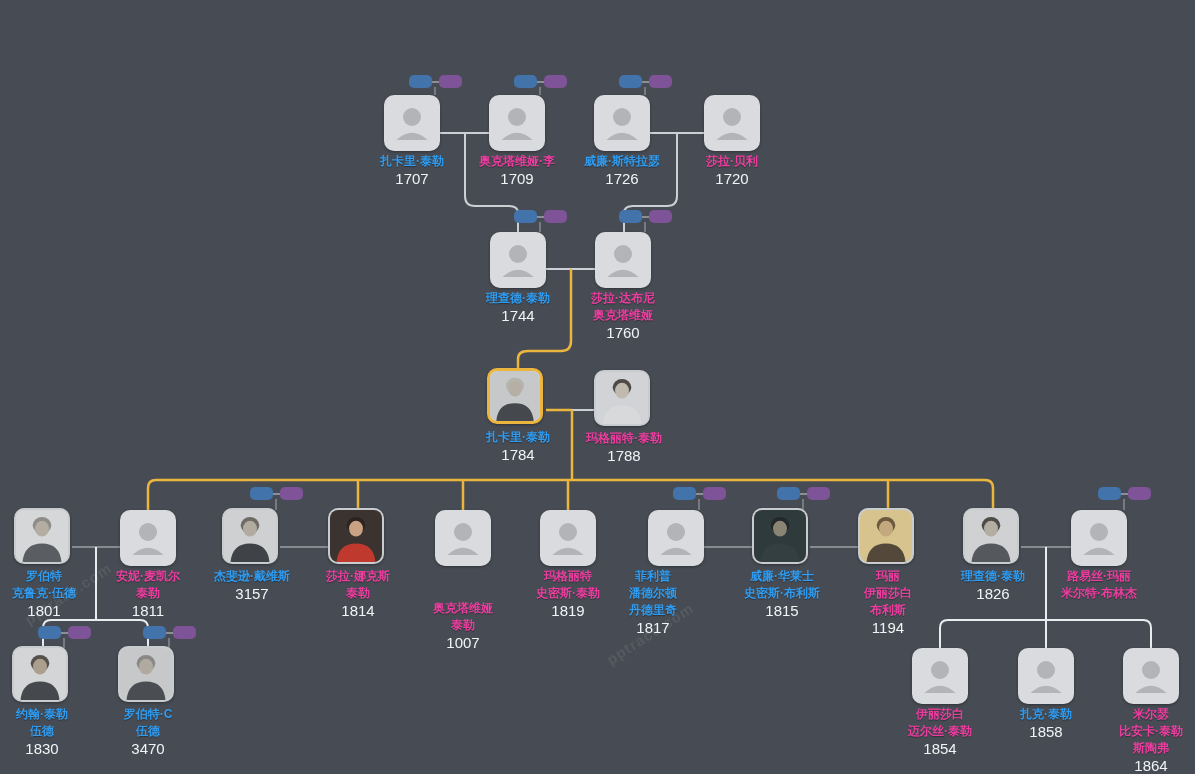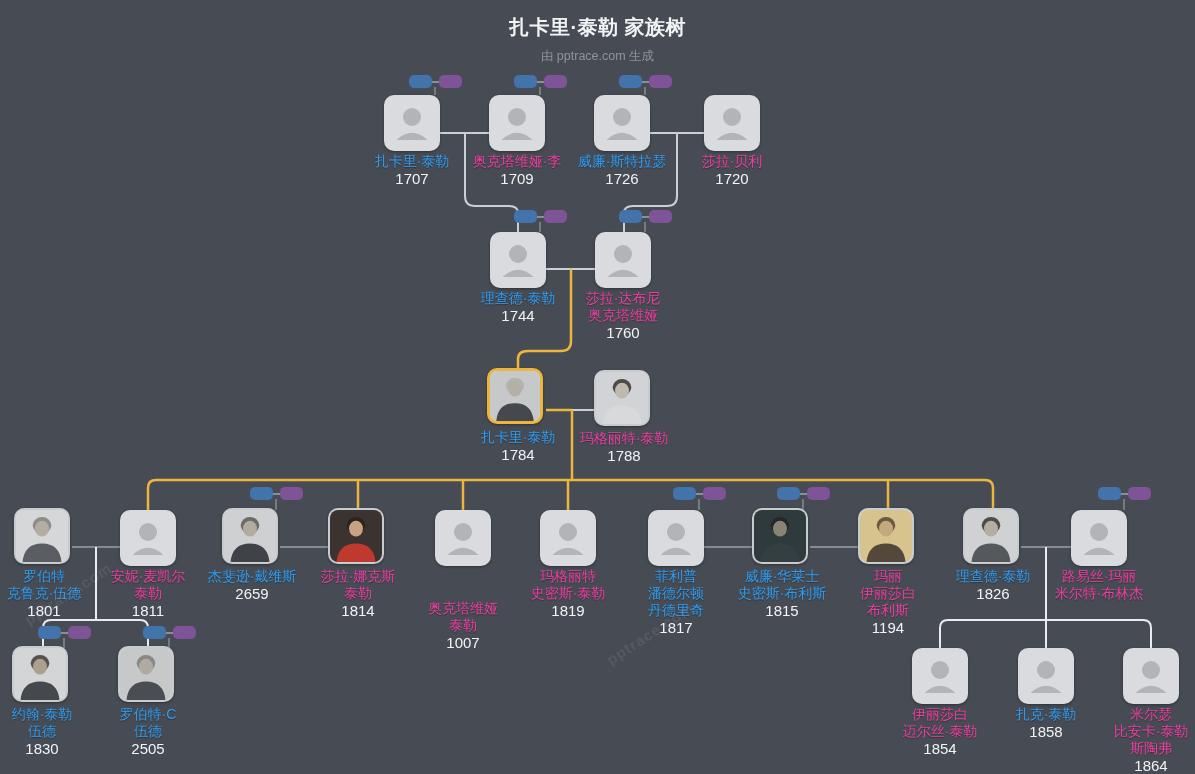--- a/index.html
+++ b/index.html
@@ -38,21 +38,21 @@
     box-sizing:border-box;cursor:pointer;
   }
   .node svg{display:block;width:100%;height:100%;border-radius:8px;}
   .node.portrait{border:2px solid var(--node-frame,#c9cccf);}
   .node.highlighted{border:3px solid var(--highlight,#ecb53e);}
   .label{
     position:absolute;width:150px;text-align:center;pointer-events:none;
     line-height:17px;
   }
   .label .nm{
-    display:block;font-size:14px;font-weight:normal;
+    display:block;font-size:12px;font-weight:bold;
     text-shadow:0 1px 1px rgba(0,0,0,.35);
   }
   .label.male .nm{color:var(--male,#2f9cf1);}
   .label.female .nm{color:var(--female,#ee3da0);}
   .label .yr{
     display:block;font-size:15px;font-weight:500;line-height:18px;
     color:var(--year,#f1f3f5);margin-top:0px;
   }
   .pill-pair{
     position:absolute;width:53px;height:13px;cursor:pointer;
@@ -70,24 +70,20 @@
     position:absolute;font-size:15px;font-weight:bold;letter-spacing:1px;
     color:rgba(255,255,255,0.08);transform:rotate(-33deg);
     pointer-events:none;white-space:nowrap;
   }
 </style>
 </head>
 <body>
 
 <div id="canvas">
 
-  <div class="header">
-    <div class="title">扎卡里·泰勒 家族树</div>
-    <div class="subtitle">由 pptrace.com 生成</div>
-  </div>
 
   <svg id="links" width="1195" height="774">
 
     <path class="lk-light" d="M440 133 H489"></path>
     <path class="lk-light" d="M650 133 H704"></path>
 
     <path class="lk-light" d="M465 133 V196 Q465 206 475 206 H509 Q518 206 518 213 V232"></path>
     <path class="lk-light" d="M677 133 V196 Q677 206 667 206 H633 Q624 206 624 213 V232"></path>
 
     <path class="lk-light" d="M546 269 H595"></path>
@@ -263,21 +259,21 @@
       <div class="node portrait" style="left: 222px; top: 508px; height: 56px; width: 56px;">
         <svg viewBox="0 0 56 56">
           <rect x="0" y="0" width="56" height="56" fill="#cfd0d2"></rect>
           <path d="M7 56 Q9 36 28 36 Q47 36 49 56 Z" fill="#3f4247"></path>
           <ellipse cx="28" cy="16.5" rx="10" ry="9" fill="#6e6a64"></ellipse>
           <ellipse cx="28" cy="20" rx="7.5" ry="8.5" fill="#b2aba0"></ellipse>
         </svg>
       </div>
       <div class="label male" style="left: 177px; top: 568px;">
         <span class="nm">杰斐逊·戴维斯</span>
-        <span class="yr">2659</span>
+        <span class="yr">3157</span>
       </div>
       <div class="pill-pair" style="left: 250px; top: 487px;">
         <div class="pill blue"></div>
         <div class="pill purple"></div>
       </div>
       <div class="node portrait" style="left: 328px; top: 508px; height: 56px; width: 56px;">
         <svg viewBox="0 0 56 56">
           <rect x="0" y="0" width="56" height="56" fill="#3a3330"></rect>
           <path d="M7 56 Q9 36 28 36 Q47 36 49 56 Z" fill="#c0392f"></path>
           <ellipse cx="28" cy="16.5" rx="10" ry="9" fill="#2b2420"></ellipse>
@@ -310,21 +306,21 @@
         <span class="nm">玛格丽特</span>
         <span class="nm">史密斯·泰勒</span>
         <span class="yr">1819</span>
       </div>
       <div class="node" style="left: 648px; top: 510px; height: 56px; width: 56px;">
         <svg viewBox="0 0 56 56">
           <circle cx="28" cy="22" r="9" fill="#b2b4b8"></circle>
           <path d="M12.5 45 Q28 30.5 43.5 45 Z" fill="#b2b4b8"></path>
         </svg>
       </div>
-      <div class="label male" style="left: 601px; top: 568px;">
+      <div class="label male" style="left: 578px; top: 568px;">
         <span class="nm">菲利普</span>
         <span class="nm">潘德尔顿</span>
         <span class="nm">丹德里奇</span>
         <span class="yr">1817</span>
       </div>
       <div class="pill-pair" style="left: 673px; top: 487px;">
         <div class="pill blue"></div>
         <div class="pill purple"></div>
       </div>
       <div class="node portrait" style="left: 752px; top: 508px; height: 56px; width: 56px;">
@@ -405,21 +401,21 @@
         <svg viewBox="0 0 56 56">
           <rect x="0" y="0" width="56" height="56" fill="#c7c8ca"></rect>
           <path d="M7 56 Q9 36 28 36 Q47 36 49 56 Z" fill="#4a4d51"></path>
           <ellipse cx="28" cy="16.5" rx="10" ry="9" fill="#8a8885"></ellipse>
           <ellipse cx="28" cy="20" rx="7.5" ry="8.5" fill="#b1aaa0"></ellipse>
         </svg>
       </div>
       <div class="label male" style="left: 73px; top: 706px;">
         <span class="nm">罗伯特·C</span>
         <span class="nm">伍德</span>
-        <span class="yr">2505</span>
+        <span class="yr">3470</span>
       </div>
       <div class="pill-pair" style="left: 143px; top: 626px;">
         <div class="pill blue"></div>
         <div class="pill purple"></div>
       </div>
       <div class="node" style="left: 912px; top: 648px; height: 56px; width: 56px;">
         <svg viewBox="0 0 56 56">
           <circle cx="28" cy="22" r="9" fill="#b2b4b8"></circle>
           <path d="M12.5 45 Q28 30.5 43.5 45 Z" fill="#b2b4b8"></path>
         </svg>

